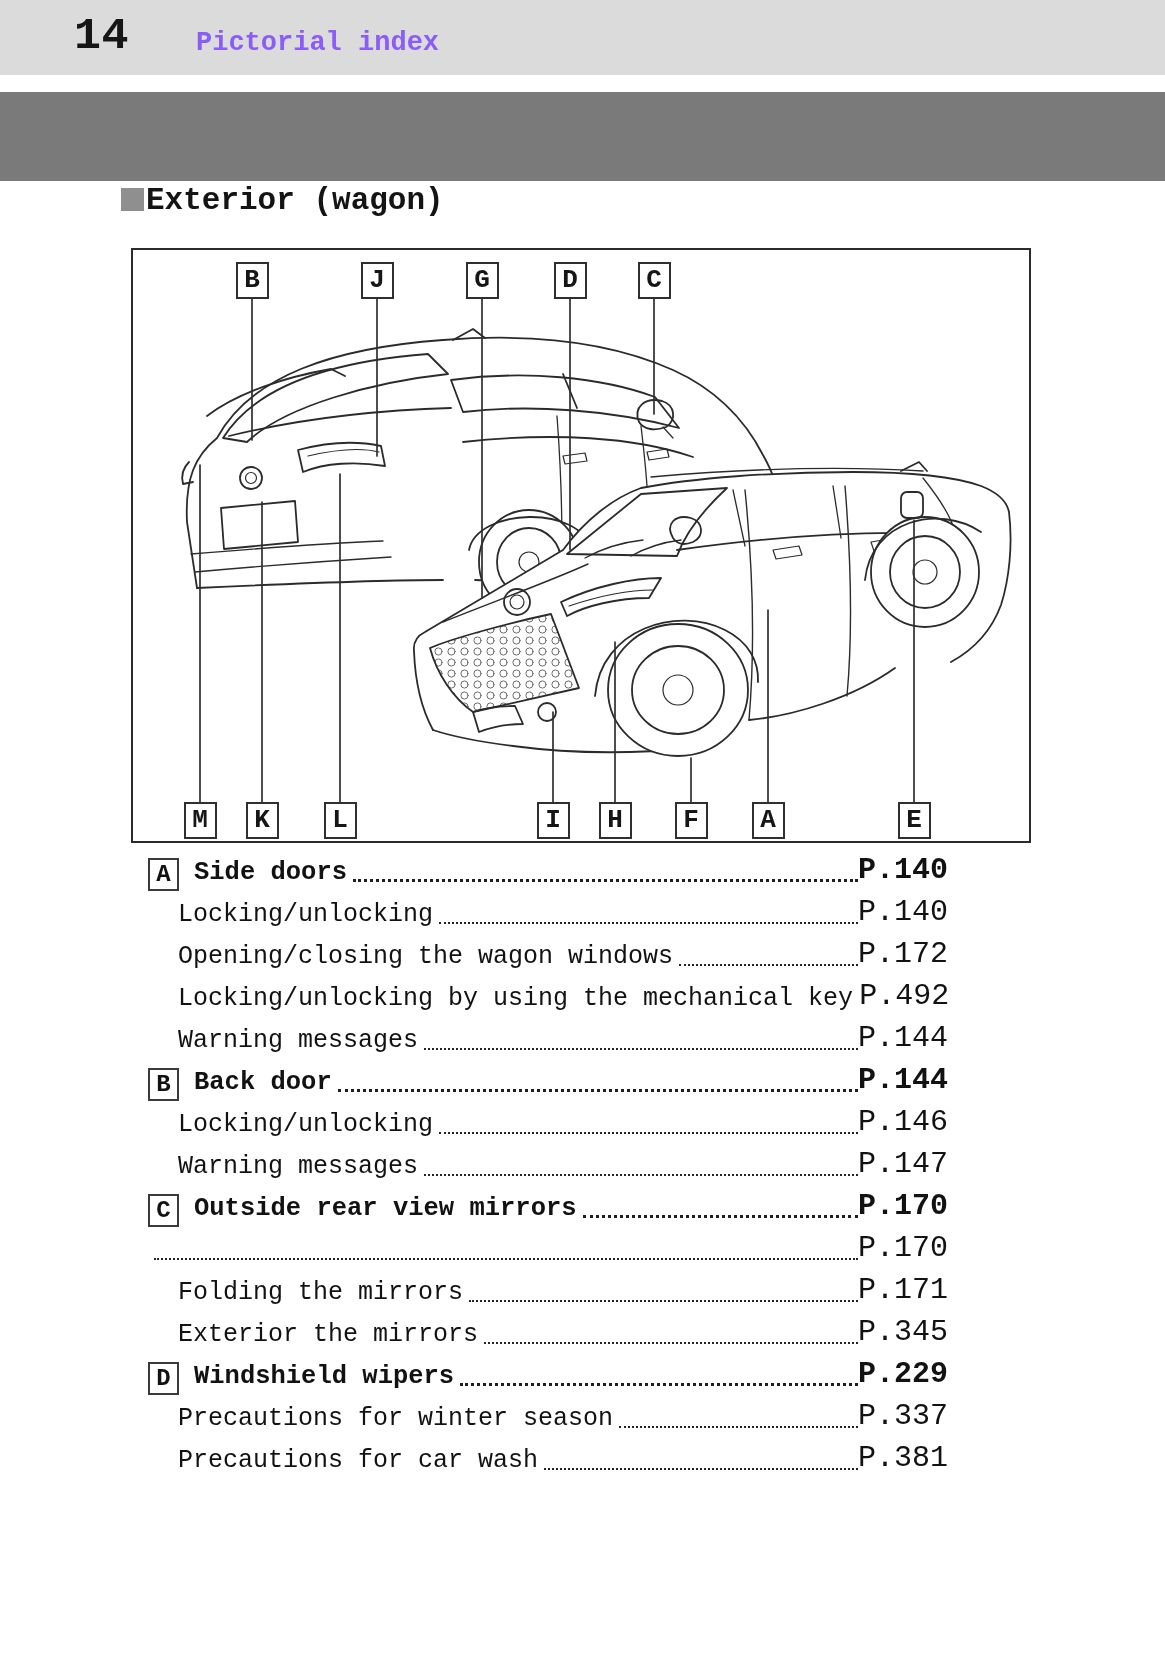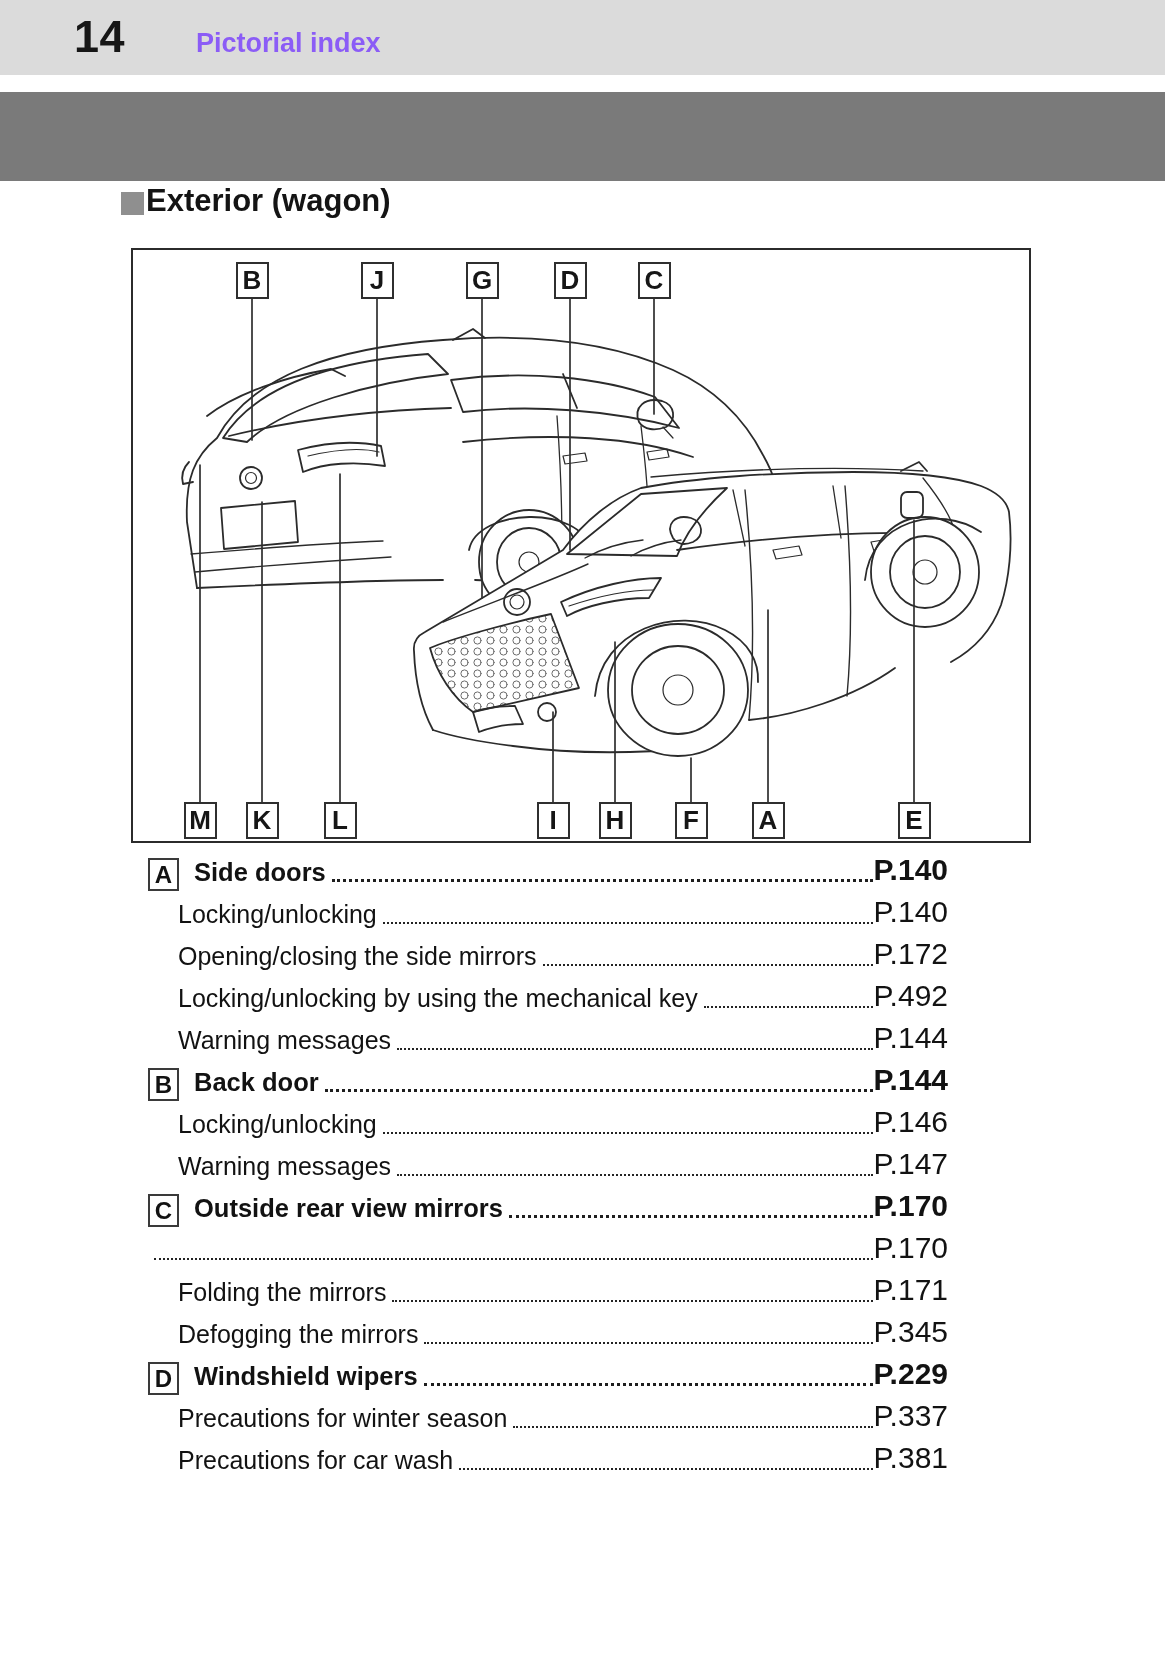--- a/index.html
+++ b/index.html
@@ -1,26 +1,26 @@
 <!DOCTYPE html>
 <html><head>
 <meta charset="utf-8">
 <style>
   html,body{margin:0;padding:0;background:#fff;}
   .page{position:relative;width:1165px;height:1653px;background:#ffffff;overflow:hidden;
-        font-family:Liberation Sans, sans-serif;color:#121212;}
+        font-family:Liberation Mono, monospace;color:#121212;}
 
   
   .band-light{position:absolute;left:0;top:0;width:1165px;height:75px;background:#dbdbdb;}
   .page-num{position:absolute;left:74px;top:11px;font-size:45px;font-weight:bold;letter-spacing:.5px;color:#161616;}
   .header-title{position:absolute;left:196px;top:28px;font-size:27px;font-weight:bold;color:#8b5cf6;}
   .band-dark{position:absolute;left:0;top:92px;width:1165px;height:89px;background:#7a7a7a;}
 
   
-  .section-heading{position:absolute;left:121px;top:183px;display:flex;align-items:center;
+  .section-heading{position:absolute;left:121px;top:183px;display:flex;
         font-size:31px;font-weight:bold;color:#141414;}
   .heading-square{width:23px;height:23px;background:#8f8f8f;margin-right:2px;margin-top:5px;flex:0 0 auto;}
 
   
   .figure{position:absolute;left:131px;top:248px;width:900px;height:595px;
         border:2px solid #2b2b2b;box-sizing:border-box;background:#fff;}
   .figure svg.diagram{position:absolute;left:0;top:0;width:896px;height:591px;}
   .callout{position:absolute;width:33px;height:37px;border:2px solid #2f2f2f;background:#fff;
         box-sizing:border-box;font-size:26px;font-weight:bold;text-align:center;line-height:32px;color:#161616;}
 
@@ -170,21 +170,21 @@
         <span class="sec-title">Side doors</span>
         <span class="dots"></span>
         <span class="page-ref">P.140</span>
       </div>
       <div class="toc-row item-row">
         <span class="item-label">Locking/unlocking</span>
         <span class="dots"></span>
         <span class="page-ref">P.140</span>
       </div>
       <div class="toc-row item-row">
-        <span class="item-label">Opening/closing the side mirrors</span>
+        <span class="item-label">Opening/closing the wagon windows</span>
         <span class="dots"></span>
         <span class="page-ref">P.172</span>
       </div>
       <div class="toc-row item-row">
         <span class="item-label">Locking/unlocking by using the mechanical key</span>
         <span class="dots"></span>
         <span class="page-ref">P.492</span>
       </div>
       <div class="toc-row item-row">
         <span class="item-label">Warning messages</span>
@@ -216,21 +216,21 @@
       <div class="toc-row item-row">
         <span class="dots"></span>
         <span class="page-ref">P.170</span>
       </div>
       <div class="toc-row item-row">
         <span class="item-label">Folding the mirrors</span>
         <span class="dots"></span>
         <span class="page-ref">P.171</span>
       </div>
       <div class="toc-row item-row">
-        <span class="item-label">Defogging the mirrors</span>
+        <span class="item-label">Exterior the mirrors</span>
         <span class="dots"></span>
         <span class="page-ref">P.345</span>
       </div>
       <div class="toc-row section-row">
         <span class="sec-letter">D</span>
         <span class="sec-title">Windshield wipers</span>
         <span class="dots"></span>
         <span class="page-ref">P.229</span>
       </div>
       <div class="toc-row item-row">

